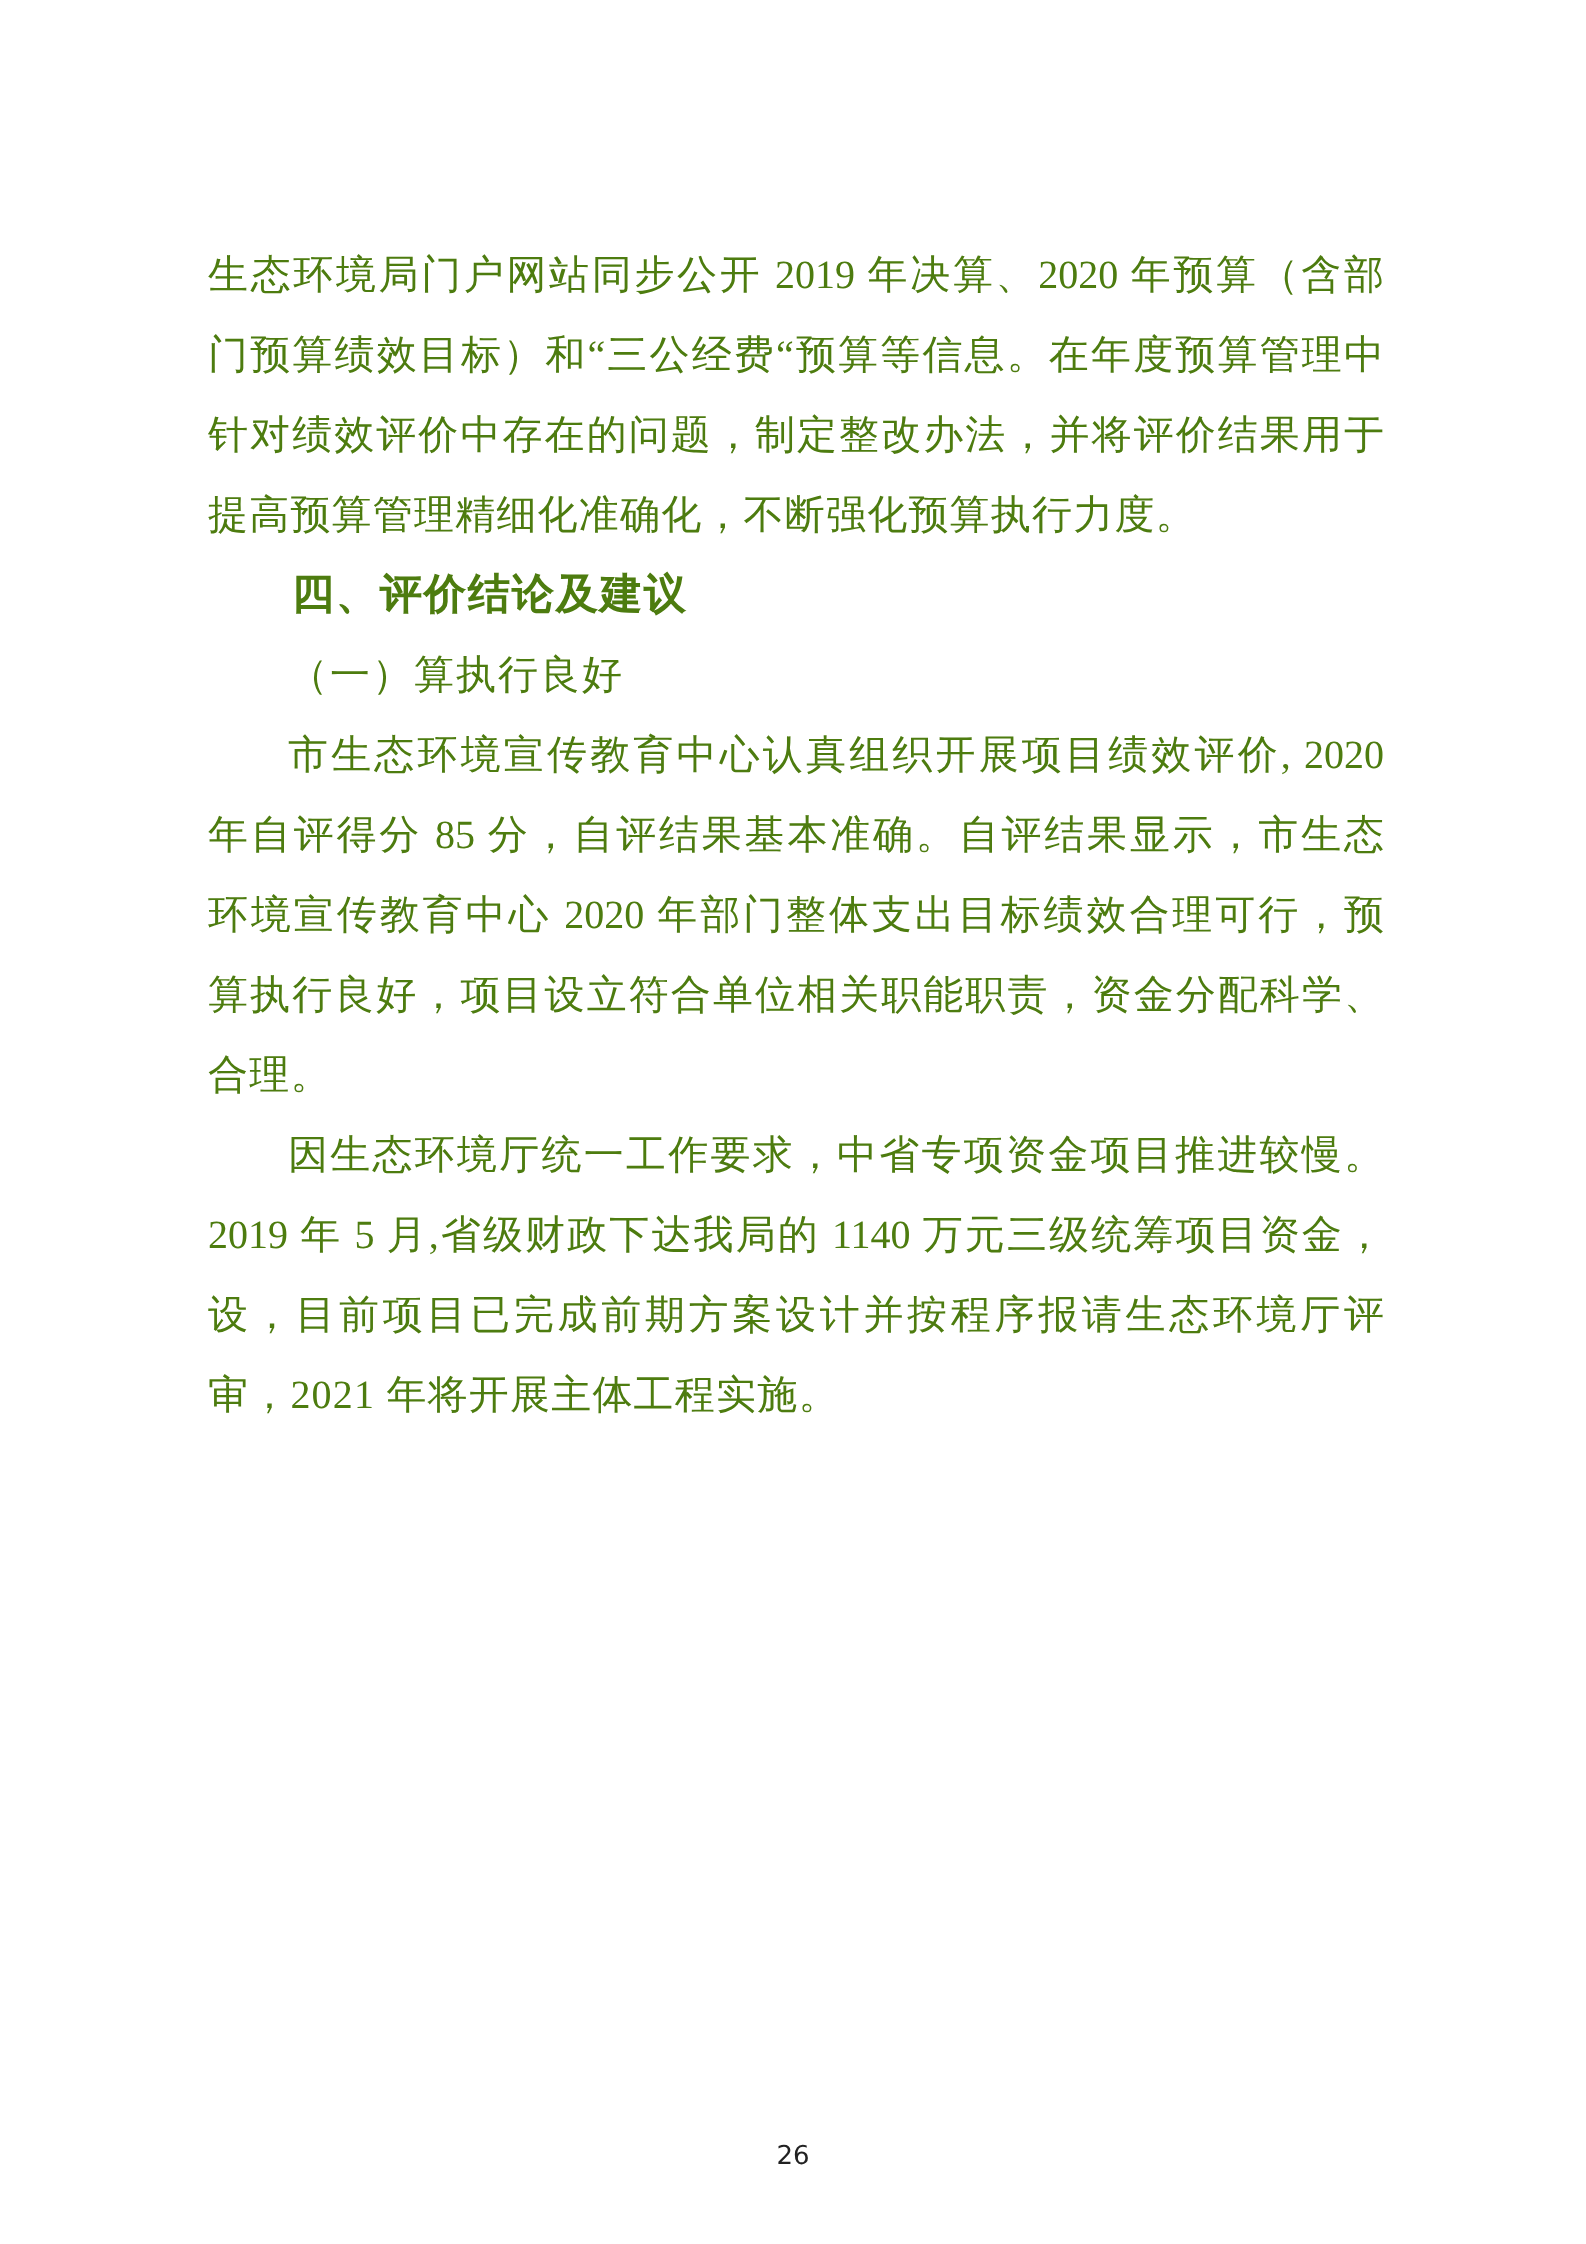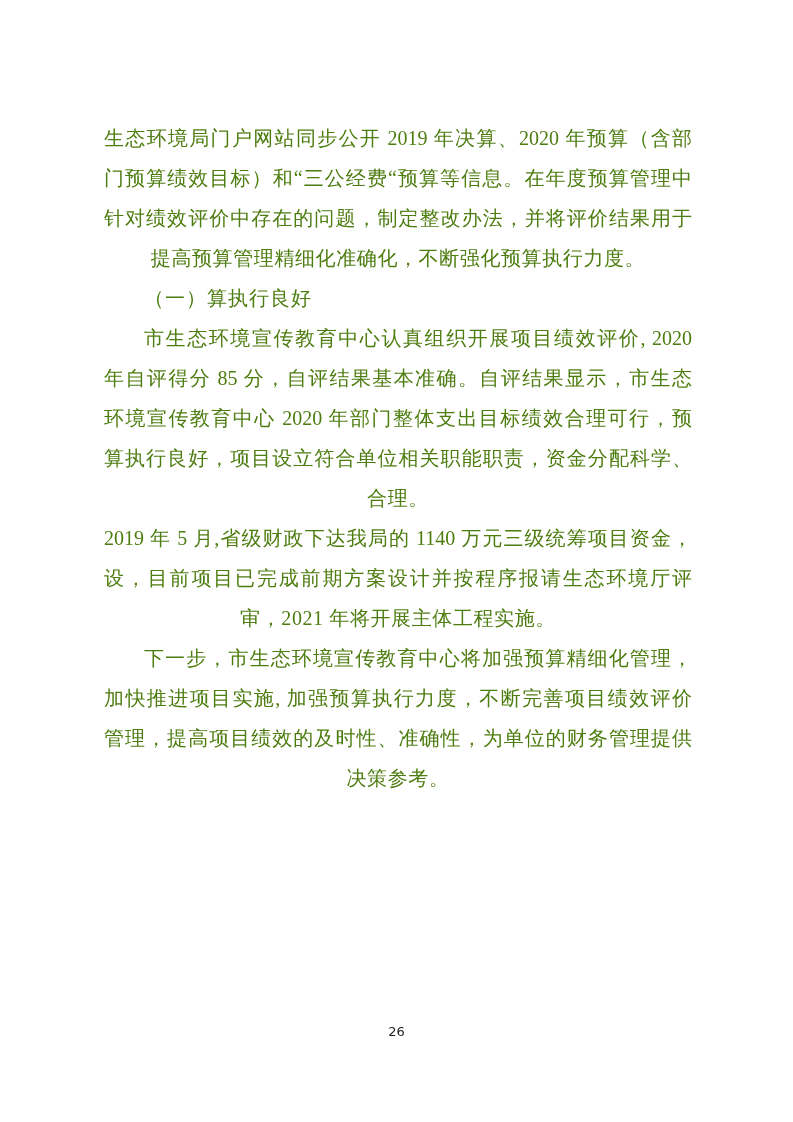--- a/index.html
+++ b/index.html
@@ -28,21 +28,21 @@
     font-size: 20px;
     color: #4d7c0f;
   }
   
   .just {
     text-align: justify;
     text-align-last: justify;
   }
   
   .plain {
-    text-align: center;
+    text-align: left;
     letter-spacing: 0.6px;
   }
   
   .ind {
     text-indent: 40px;
   }
   .h1 {
     font-family: "Liberation Sans", "DejaVu Sans", sans-serif;
     font-weight: 700;
     font-size: 21px;
@@ -51,21 +51,21 @@
   }
   .h2 {
     font-family: "Liberation Serif", "DejaVu Serif", serif;
     font-weight: 400;
     font-size: 20px;
     padding-left: 40px;
     letter-spacing: 1px;
   }
   .footer {
     position: absolute;
-    top: 1024px;
+    top: 1071px;
     left: 0;
     width: 100%;
     text-align: center;
     font-family: "DejaVu Sans", "Liberation Sans", sans-serif;
     font-size: 13px;
     color: #222222;
   }
 </style>
 </head>
 <body>
@@ -73,44 +73,40 @@
 <div class="page">
   <div class="content">
 
     <div class="para">
       <div class="line just">生态环境局门户网站同步公开 2019 年决算、2020 年预算（含部</div>
       <div class="line just">门预算绩效目标）和“三公经费“预算等信息。在年度预算管理中</div>
       <div class="line just">针对绩效评价中存在的问题，制定整改办法，并将评价结果用于</div>
       <div class="line plain">提高预算管理精细化准确化，不断强化预算执行力度。</div>
     </div>
 
+    <div class="line h1">四、评价结论及建议</div>
 
     <div class="line h2">（一）算执行良好</div>
 
     <div class="para">
       <div class="line just ind">市生态环境宣传教育中心认真组织开展项目绩效评价, 2020</div>
       <div class="line just">年自评得分 85 分，自评结果基本准确。自评结果显示，市生态</div>
       <div class="line just">环境宣传教育中心 2020 年部门整体支出目标绩效合理可行，预</div>
       <div class="line just">算执行良好，项目设立符合单位相关职能职责，资金分配科学、</div>
       <div class="line plain">合理。</div>
     </div>
 
 
     <div class="para">
+      <div class="line just ind">因生态环境厅统一工作要求，中省专项资金项目推进较慢。</div>
       <div class="line just">2019 年 5 月,省级财政下达我局的 1140 万元三级统筹项目资金，</div>
       <div class="line just">设，目前项目已完成前期方案设计并按程序报请生态环境厅评</div>
       <div class="line plain">审，2021 年将开展主体工程实施。</div>
     </div>
 
 
-    <div class="para">
-      <div class="line just ind">下一步，市生态环境宣传教育中心将加强预算精细化管理，</div>
-      <div class="line just">加快推进项目实施, 加强预算执行力度，不断完善项目绩效评价</div>
-      <div class="line just">管理，提高项目绩效的及时性、准确性，为单位的财务管理提供</div>
-      <div class="line plain">决策参考。</div>
-    </div>
 
   </div>
 
   <div class="footer">
     <span>26</span>
   </div>
 </div>
 
 </body></html>

